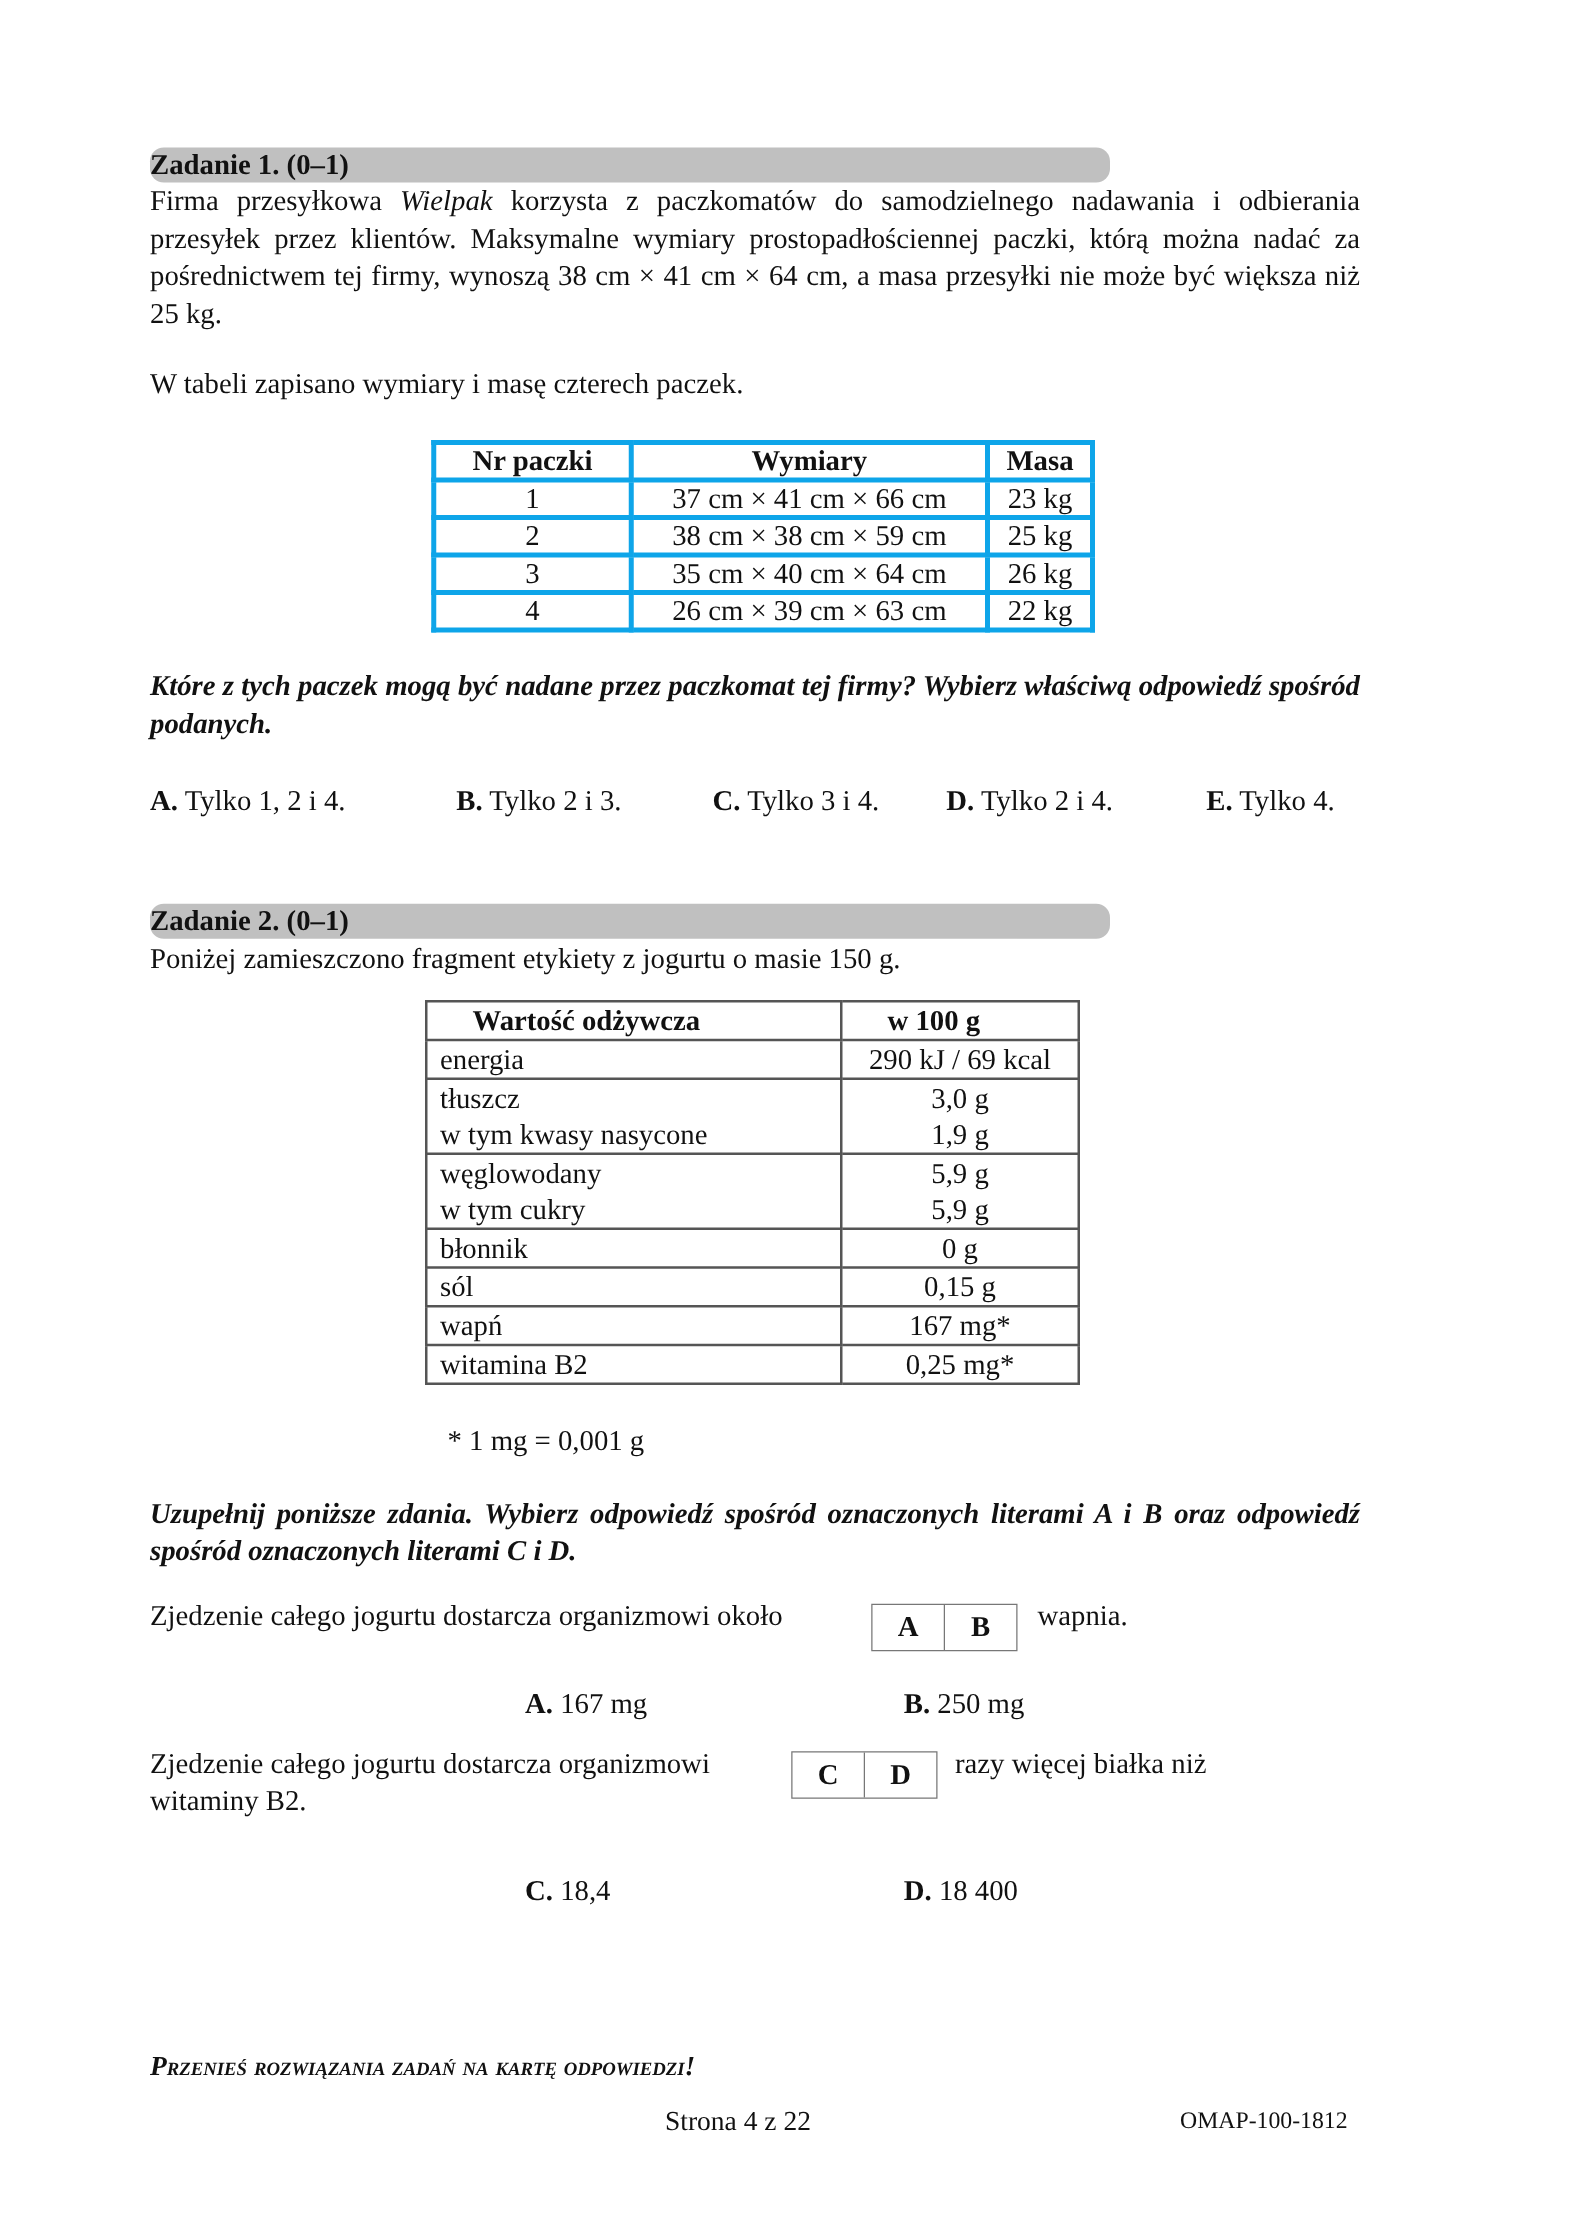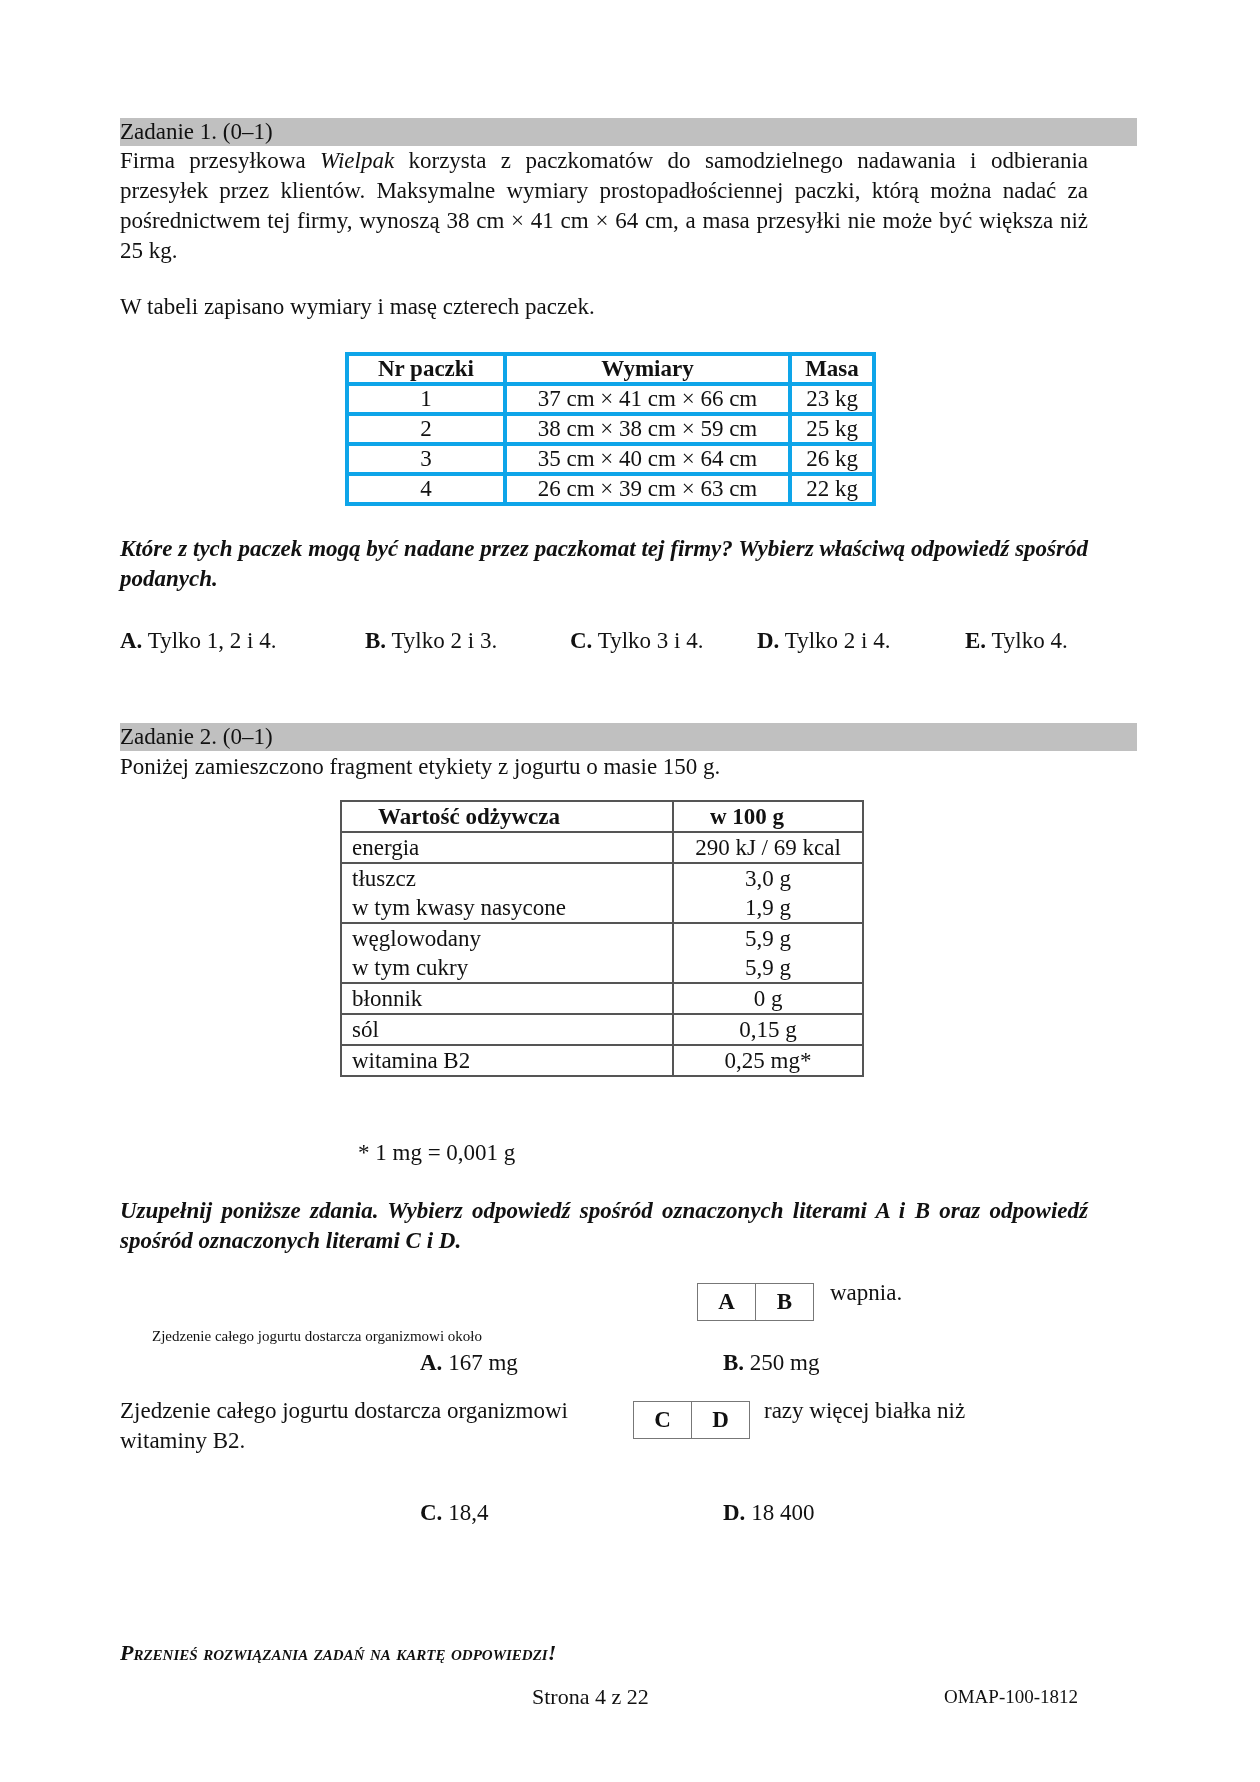--- a/index.html
+++ b/index.html
@@ -3,24 +3,25 @@
 <meta charset="utf-8">
 <style>
   html, body { margin: 0; padding: 0; background: #ffffff; }
   body {
     width: 1260px; height: 1782px; position: relative; overflow: hidden;
     font-family: "Liberation Serif", "DejaVu Serif", serif;
     color: #111111;
   }
   .abs { position: absolute; }
   .task-header {
-    position: absolute; left: 120px; width: 1017px; height: 28px;
+    position: absolute; left: 120px; width: 768px; height: 28px;
     background: #c0c0c0;
-    font-weight: normal; font-size: 23px; line-height: 28px;
+    font-weight: bold; font-size: 23px; line-height: 28px;
     padding-left: 0px;
+    border-radius: 11px;
   }
   .para {
     position: absolute; left: 120px; width: 968px;
     font-size: 23px; line-height: 30px;
   }
   .justify { text-align: justify; text-align-last: left; }
   .bold { font-weight: bold; font-style: italic; }
   table { border-collapse: collapse; }
   table.pack {
     position: absolute; left: 345px; top: 352px;
@@ -141,31 +142,35 @@
   </tr>
   <tr>
     <td class="name">błonnik</td>
     <td class="val">0 g</td>
   </tr>
   <tr>
     <td class="name">sól</td>
     <td class="val">0,15 g</td>
   </tr>
   <tr>
+    <td class="name">wapń</td>
+    <td class="val">167 mg*</td>
+  </tr>
+  <tr>
     <td class="name">witamina B2</td>
     <td class="val">0,25 mg*</td>
   </tr>
 </tbody>
   </table>
 
 <div class="abs" style="left:358px; top:1140px; font-size:23px;">* 1 mg = 0,001 g</div>
 
 <div class="para justify bold" style="top:1196px;">Uzupełnij poniższe zdania. Wybierz odpowiedź spośród oznaczonych literami A i B oraz odpowiedź spośród oznaczonych literami C i D.</div>
 
-<div class="abs" style="left:120px; top:1328px; font-size:15px;margin-left:32px;">Zjedzenie całego jogurtu dostarcza organizmowi około</div>
+<div class="abs" style="left:120px; top:1280px; font-size:23px;">Zjedzenie całego jogurtu dostarcza organizmowi około</div>
 <div class="answer-box" style="left:697px; top:1283px;">
   <span>A</span>
   <span>B</span>
 </div>
 <div class="abs" style="left:830px; top:1280px; font-size:23px;">wapnia.</div>
 
 <div class="abs" style="left:420px; top:1350px; font-size:23px;"><b>A.</b><span> 167 mg</span></div>
 <div class="abs" style="left:723px; top:1350px; font-size:23px;"><b>B.</b><span> 250 mg</span></div>
 
 <div class="abs" style="left:120px; top:1398px; font-size:23px;">Zjedzenie całego jogurtu dostarcza organizmowi</div>

